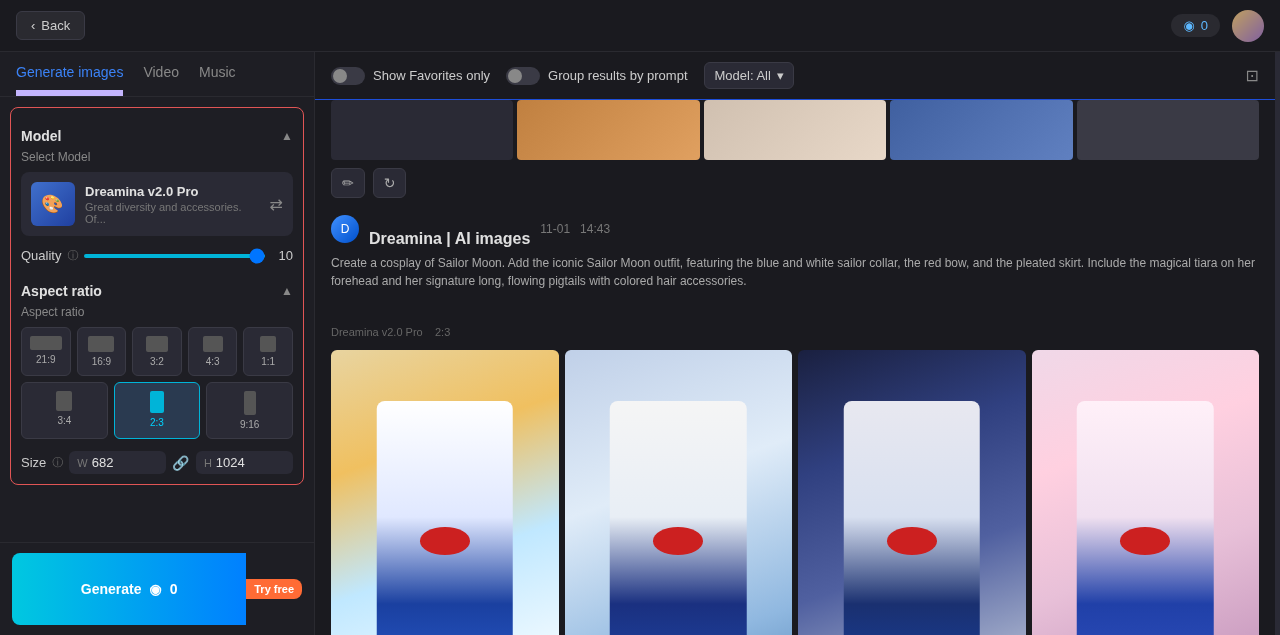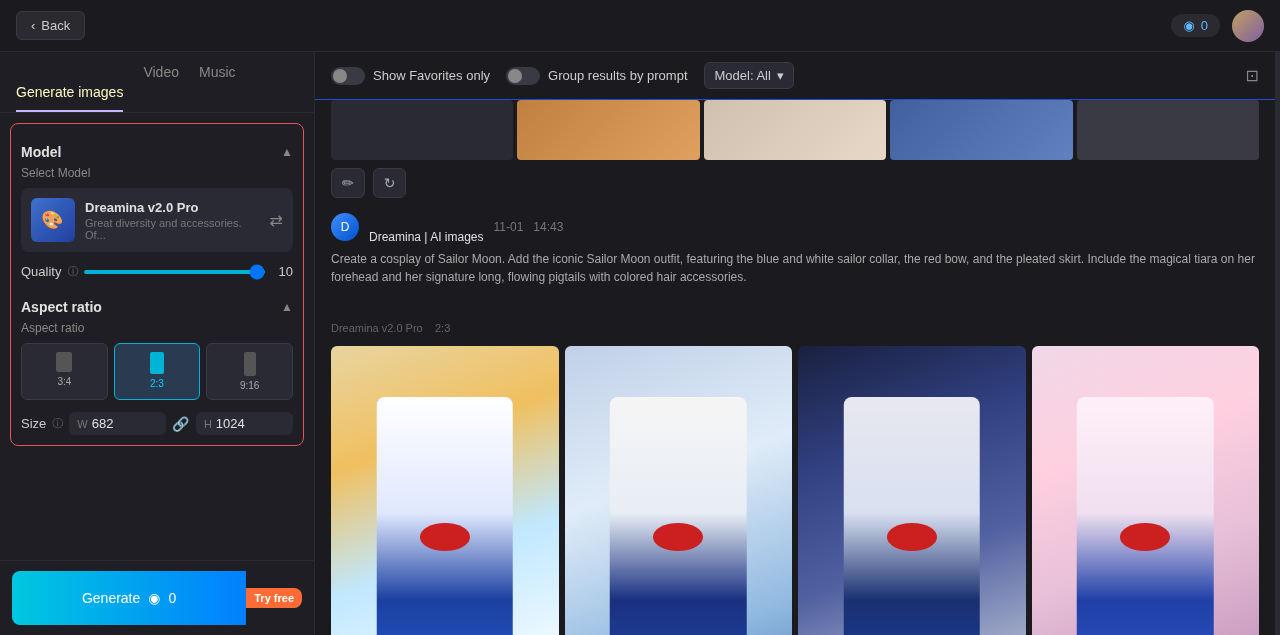--- a/index.html
+++ b/index.html
@@ -81,23 +81,22 @@
       gap: 20px;
       border-bottom: 1px solid #2a2a30;
     }
     .sidebar-tab {
       font-size: 14px;
       padding-bottom: 10px;
       cursor: pointer;
       color: #888;
     }
     .sidebar-tab.active {
-      color: #fef9c3;
-      border-bottom: 2px solid #c4b5fd;
-      margin-top: 20px;
+      color: #3b82f6;
+      border-bottom: 6px solid #c4b5fd;
     }
 
     .sidebar-content {
       flex: 1;
       overflow-y: auto;
       padding: 0;
     }
 
     
     .panel-bordered {
@@ -291,22 +290,22 @@
       align-items: center;
       gap: 0;
     }
     .generate-btn {
       flex: 1;
       background: linear-gradient(90deg, #00c8e0, #0080ff);
       border: none;
       border-radius: 8px 0 0 8px;
       color: #fff;
       font-size: 14px;
-      font-weight: 400;
-      padding: 19px;
+      font-weight: 700;
+      padding: 28px;
       cursor: pointer;
       display: flex;
       align-items: center;
       justify-content: center;
       gap: 8px;
     }
     .try-free-badge {
       background: #ff6b35;
       color: #fff;
       font-size: 11px;
@@ -426,22 +425,22 @@
       height: 28px;
       border-radius: 50%;
       background: linear-gradient(135deg, #4090ff, #0050cc);
       display: flex;
       align-items: center;
       justify-content: center;
       font-size: 12px;
       color: white;
     }
     .prompt-source {
-      font-size: 12px;
-      font-weight: 400;
+      font-size: 16px;
+      font-weight: 700;
       color: #e0e0e0;
       margin-top: 20px;
     }
     .prompt-date {
       font-size: 12px;
       color: #777;
     }
     .prompt-text {
       font-size: 12px;
       color: #aaa;
@@ -603,20 +602,42 @@
             <span class="quality-value">10</span>
           </div>
         </div>
 
         <div class="section-header">
           <span class="section-title">Aspect ratio</span>
           <span class="chevron">▲</span>
         </div>
         <div class="aspect-ratio-label">Aspect ratio</div>
 
+        <div class="aspect-grid">
+          <button class="aspect-btn">
+            <div class="aspect-icon" style="width:32px;height:14px;"></div>
+            <span>21:9</span>
+          </button>
+          <button class="aspect-btn">
+            <div class="aspect-icon" style="width:26px;height:16px;"></div>
+            <span>16:9</span>
+          </button>
+          <button class="aspect-btn">
+            <div class="aspect-icon" style="width:22px;height:16px;"></div>
+            <span>3:2</span>
+          </button>
+          <button class="aspect-btn">
+            <div class="aspect-icon" style="width:20px;height:16px;"></div>
+            <span>4:3</span>
+          </button>
+          <button class="aspect-btn">
+            <div class="aspect-icon" style="width:16px;height:16px;"></div>
+            <span>1:1</span>
+          </button>
+        </div>
 
         <div class="aspect-grid-bottom">
           <button class="aspect-btn">
             <div class="aspect-icon" style="width:16px;height:20px;"></div>
             <span>3:4</span>
           </button>
           <button class="aspect-btn active">
             <div class="aspect-icon" style="width:14px;height:22px;"></div>
             <span>2:3</span>
           </button>

